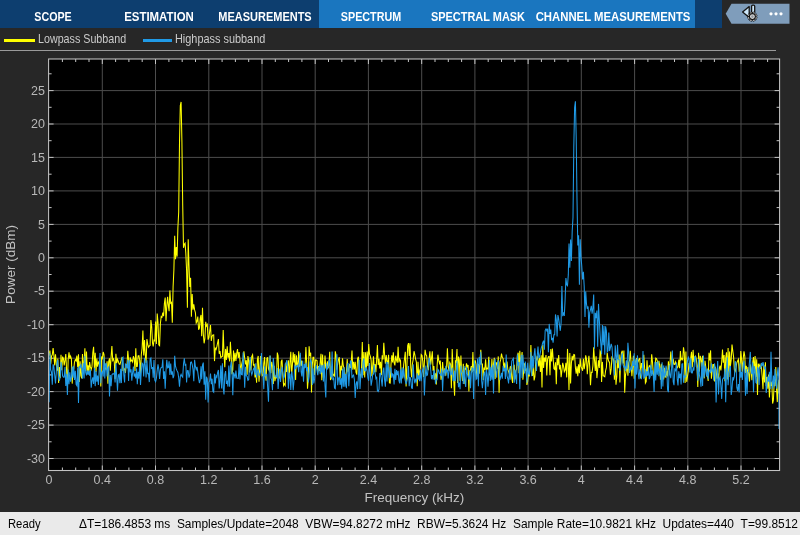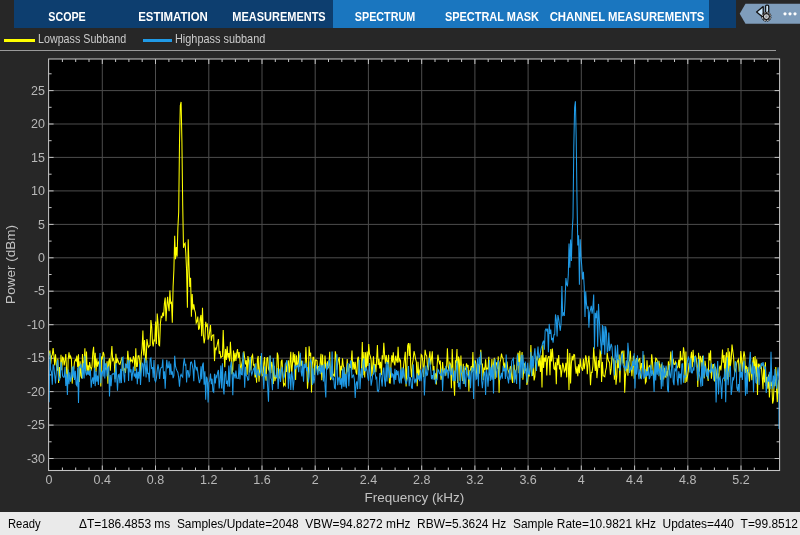--- a/index.html
+++ b/index.html
@@ -1,16 +1,16 @@
 <!DOCTYPE html>
 <html><head><meta charset="utf-8"><style>
 html,body{margin:0;padding:0;background:#272727;width:800px;height:535px;overflow:hidden}
 *{box-sizing:border-box;font-family:"Liberation Sans",sans-serif}
 .abs{position:absolute}
-#toolbar{position:absolute;left:14px;top:0;width:722px;height:28px;background:#0d3e6f}
+#toolbar{position:absolute;left:0;top:0;width:722px;height:28px;background:#0d3e6f}
 #activeblk{position:absolute;left:319px;top:0;width:376px;height:28px;background:#1a76bf}
 .tab{position:absolute;top:2px;height:28px;line-height:29px;color:#fff;font-size:13px;font-weight:700;white-space:nowrap}
 #legend{position:absolute;left:0;top:28px;width:776px;height:23px;background:#272727;border-bottom:1px solid #9a9a9a}
 .leglab{position:absolute;top:0;height:22px;line-height:22px;color:#cbcbcb;font-size:13px;white-space:nowrap;transform-origin:0 50%}
 .legline{position:absolute;top:11px;height:2.5px}
 #status{position:absolute;left:0;top:512px;width:800px;height:32px;background:#eaeaea;color:#000000;font-size:12.5px}
 #status span{position:absolute;top:0;height:23px;line-height:24px;white-space:pre;transform-origin:0 50%}
 svg text{font-family:"Liberation Sans",sans-serif}
 </style></head><body>
 <div id="toolbar">

